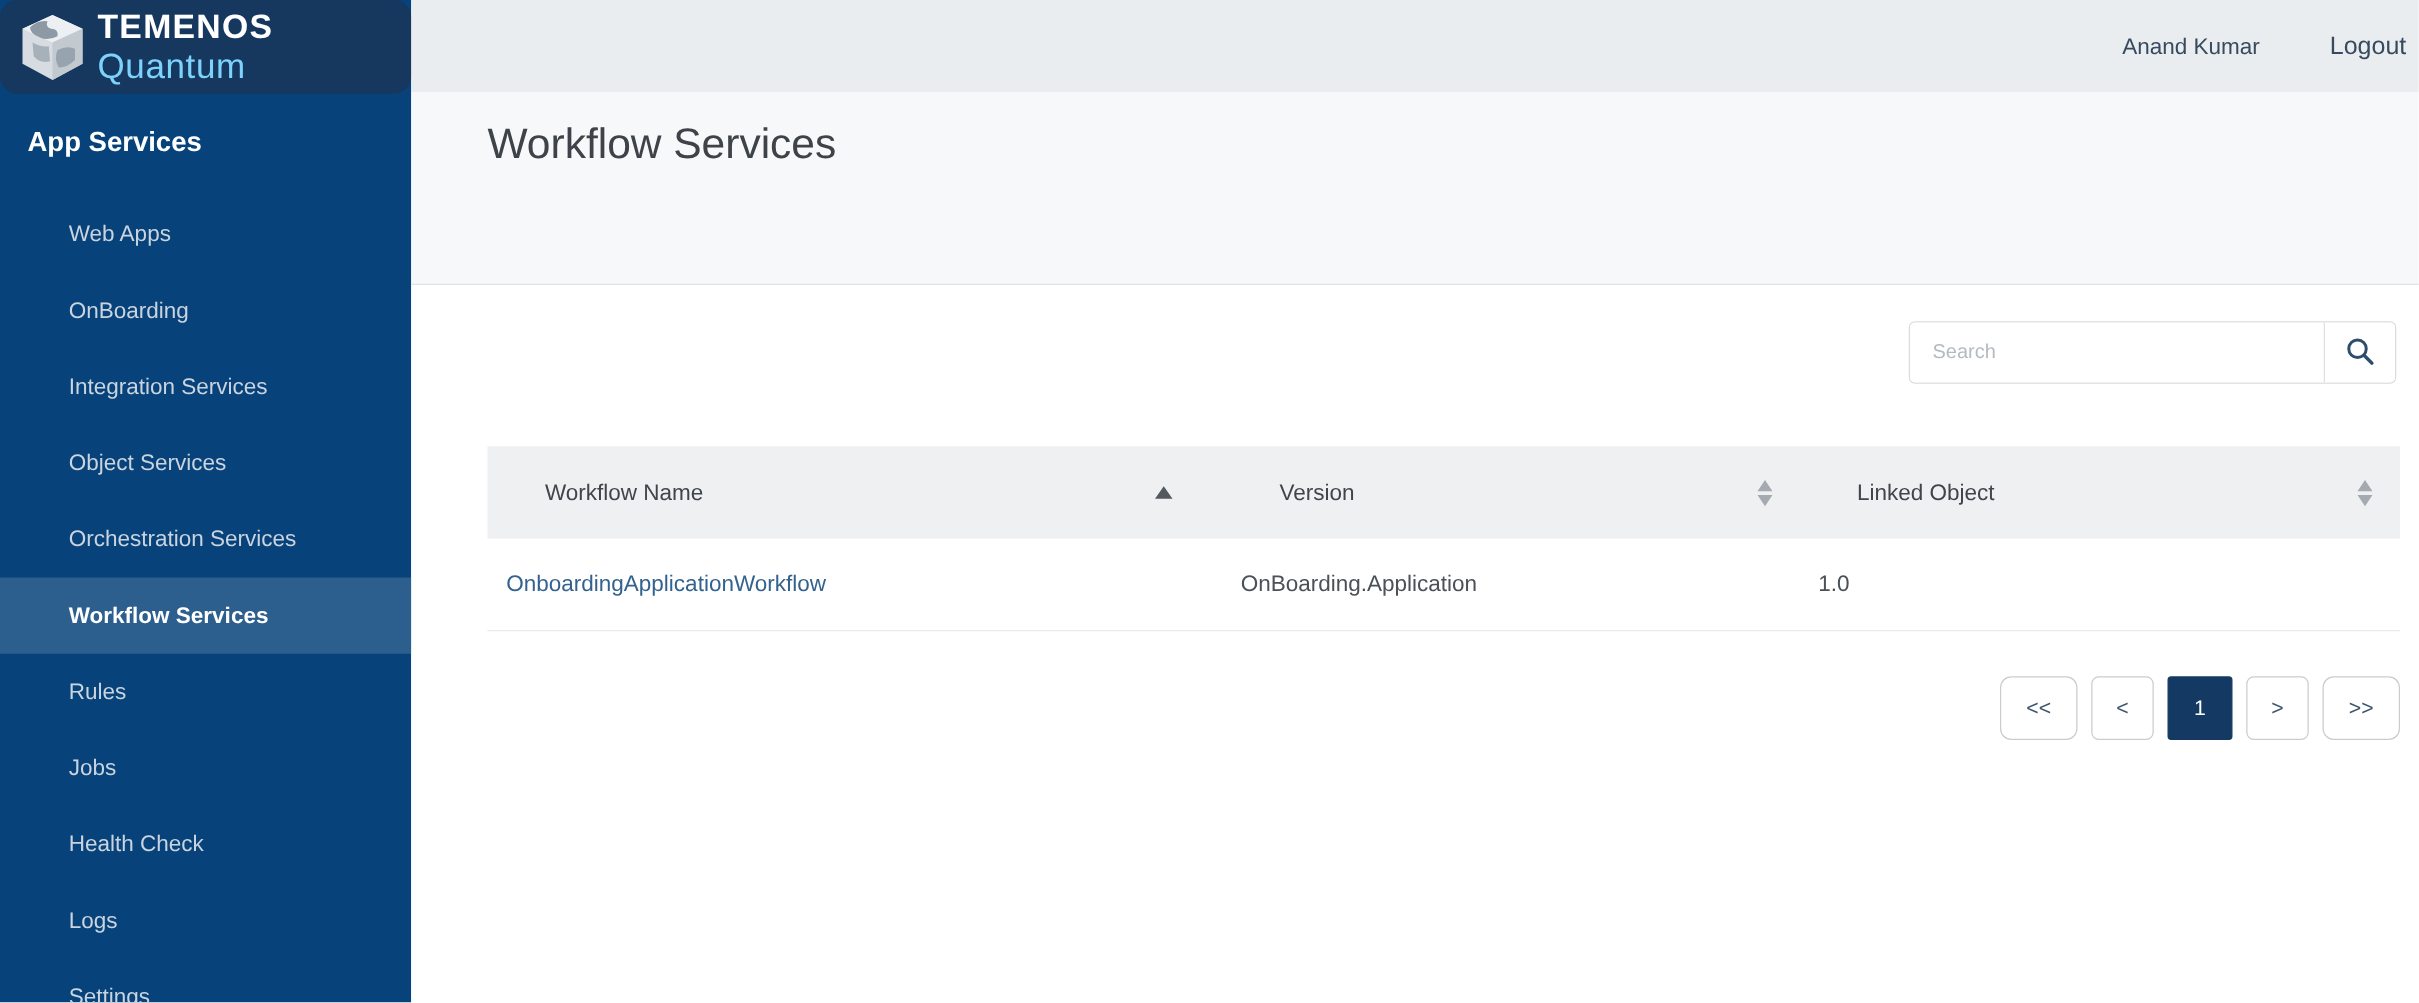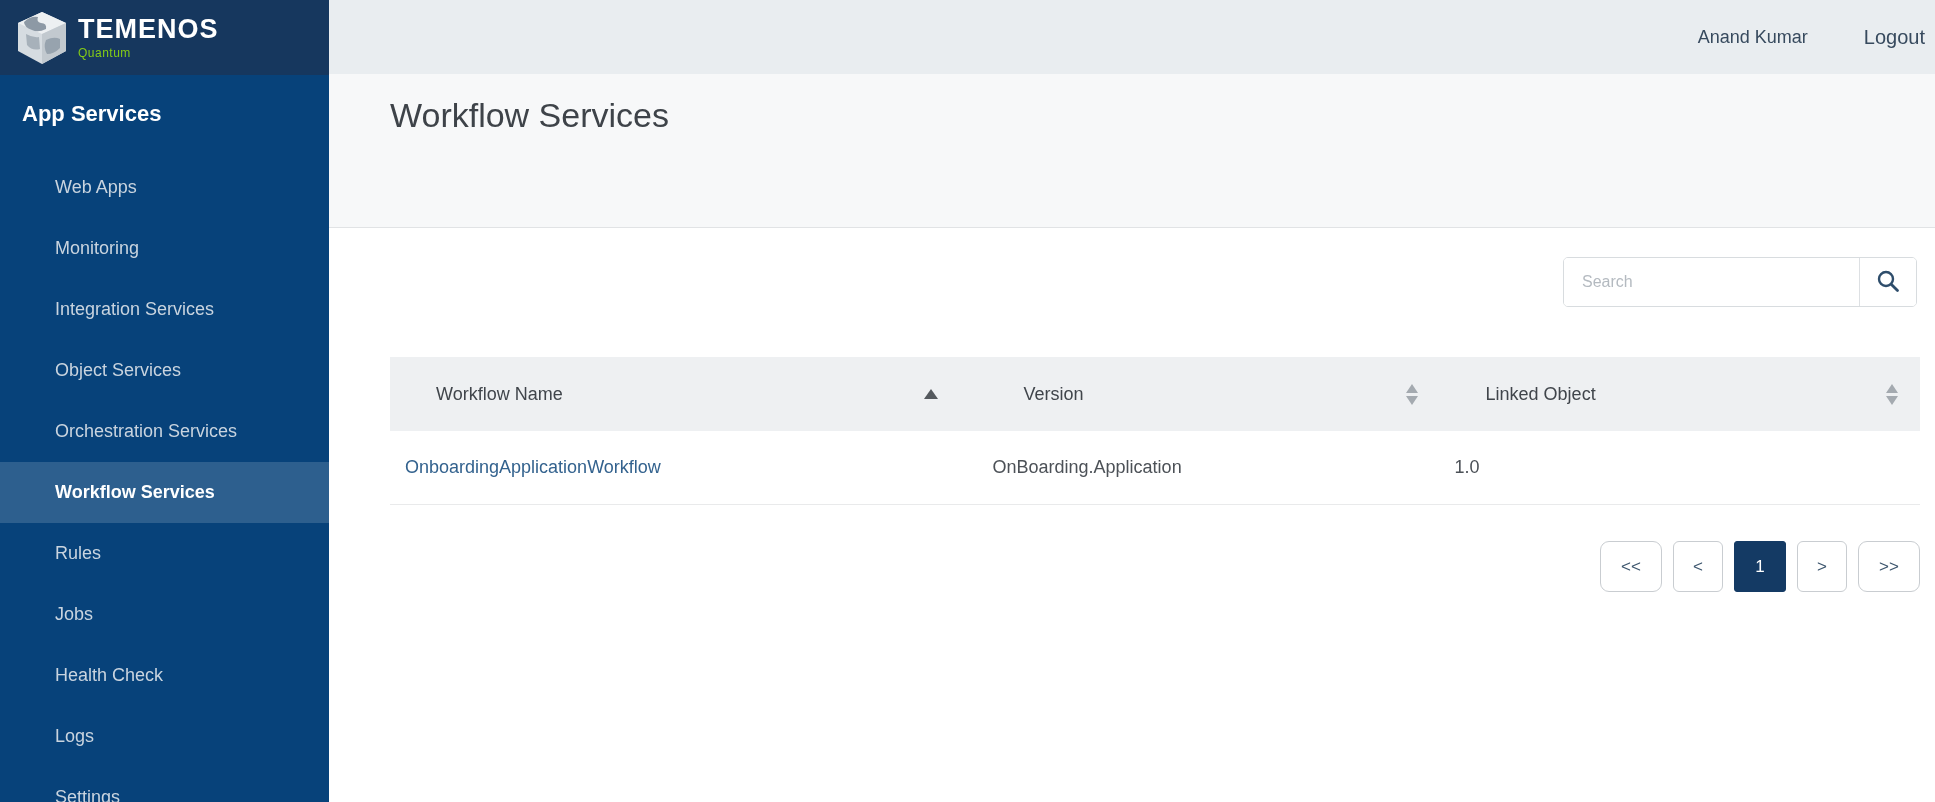--- a/index.html
+++ b/index.html
@@ -13,41 +13,41 @@
     --active-page:#143A64;
     --text-dark:#3E4349;
   }
   *{box-sizing:border-box;margin:0;padding:0;}
   html,body{width:1935px;height:802px;overflow:hidden;}
   body{font-family:"Liberation Sans","DejaVu Sans",sans-serif;background:#fff;}
   .app{display:flex;width:1935px;height:802px;}
 
   
   .sidebar{width:329px;flex:0 0 329px;background:var(--sidebar,#07427A);height:802px;}
-  .logo-strip{height:75px;background:var(--sidebar-logo,#16375E);display:flex;align-items:center;padding-left:16px;}
+  .logo-strip{height:75px;background:var(--sidebar-logo,#16375E);display:flex;align-items:center;padding-left:16px;border-radius:14px;}
   .logo-icon{width:52px;height:56px;margin-right:10px;flex:0 0 auto;}
   .brand-text{display:flex;flex-direction:column;line-height:1;}
   .brand-name{color:#fff;font-size:27px;font-weight:bold;letter-spacing:1px;}
-  .brand-sub{color:#84cc16;font-size:12px;font-weight:300;margin-top:4px;letter-spacing:0.5px;}
+  .brand-sub{color:#7dd3fc;font-size:28px;font-weight:300;margin-top:4px;letter-spacing:0.5px;}
   .section-label{color:#ffffff;font-weight:bold;font-size:22px;padding:26px 0 0 22px;}
   .menu{list-style:none;margin-top:30px;}
   .menu-item{height:61px;line-height:61px;padding-left:55px;color:#C9D4DF;font-size:18px;cursor:pointer;white-space:nowrap;}
   .menu-item.active{background:var(--active-item,#2D5F8E);color:#ffffff;font-weight:600;}
 
   
   .main{flex:1;display:flex;flex-direction:column;min-width:0;}
   .topbar{height:74px;background:var(--topbar,#E9EDF0);display:flex;align-items:center;justify-content:flex-end;}
   .topbar-user{color:#374A5E;font-size:18px;margin-right:56px;}
   .topbar-logout{color:#374A5E;font-size:20px;margin-right:10px;cursor:pointer;text-decoration:none;}
   .header-band{height:154px;background:var(--band,#F7F8F9);border-bottom:1px solid #E1E3E5;}
   .page-title{font-size:34px;font-weight:400;color:var(--text-dark,#3E4349);padding:22px 0 0 61px;}
 
   .content{flex:1;background:#fff;}
   .search-row{display:flex;justify-content:flex-end;padding-right:18px;margin-top:29px;}
-  .search-group{display:flex;width:354px;height:50px;border:1px solid #D8DCDF;border-radius:5px;background:#fff;overflow:hidden;}
+  .search-group{display:flex;width:390px;height:50px;border:1px solid #D8DCDF;border-radius:5px;background:#fff;overflow:hidden;}
   .search-input{flex:1;border:none;outline:none;font-size:16px;padding:0 18px;color:#444;font-family:"Liberation Sans","DejaVu Sans",sans-serif;}
   .search-input::placeholder{color:#B4BAC0;}
   .search-btn{width:57px;border:none;border-left:1px solid #DDE0E3;background:#fff;display:flex;align-items:center;justify-content:center;cursor:pointer;}
 
   
   .table{margin:50px 15px 0 61px;}
   .thead,.trow{display:grid;grid-template-columns:38.4% 30.2% 31.4%;align-items:center;height:74px;}
   .thead{background:var(--table-header,#EEF0F2);}
   .th{display:flex;align-items:center;justify-content:space-between;padding:0 22px 0 15px;font-size:18px;color:#40454B;cursor:pointer;margin-left:31px;}
   .th.first{padding-right:40px;}
@@ -86,21 +86,21 @@
         </svg>
       </span>
       <span class="brand-text">
         <span class="brand-name">TEMENOS</span>
         <span class="brand-sub">Quantum</span>
       </span>
     </div>
     <div class="section-label">App Services</div>
     <ul class="menu">
       <li class="menu-item">Web Apps</li>
-      <li class="menu-item">Monitoring</li>
+      <li class="menu-item">OnBoarding</li>
       <li class="menu-item">Integration Services</li>
       <li class="menu-item">Object Services</li>
       <li class="menu-item">Orchestration Services</li>
       <li class="menu-item active">Workflow Services</li>
       <li class="menu-item">Rules</li>
       <li class="menu-item">Jobs</li>
       <li class="menu-item">Health Check</li>
       <li class="menu-item">Logs</li>
       <li class="menu-item">Settings</li>
     </ul>

